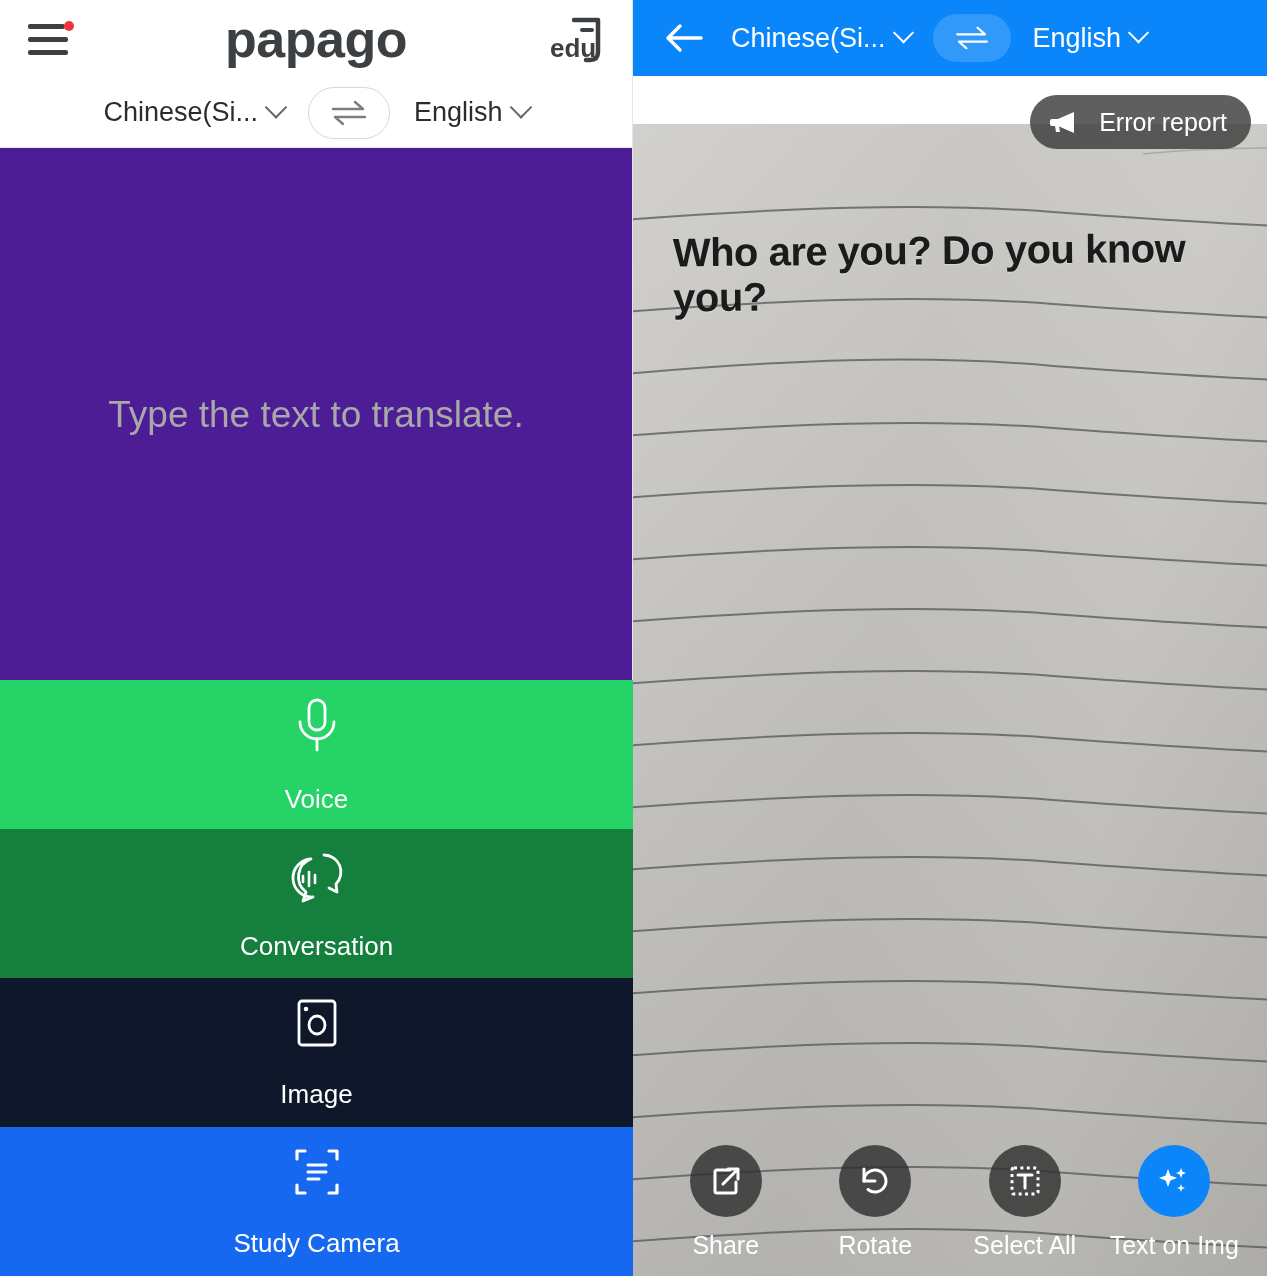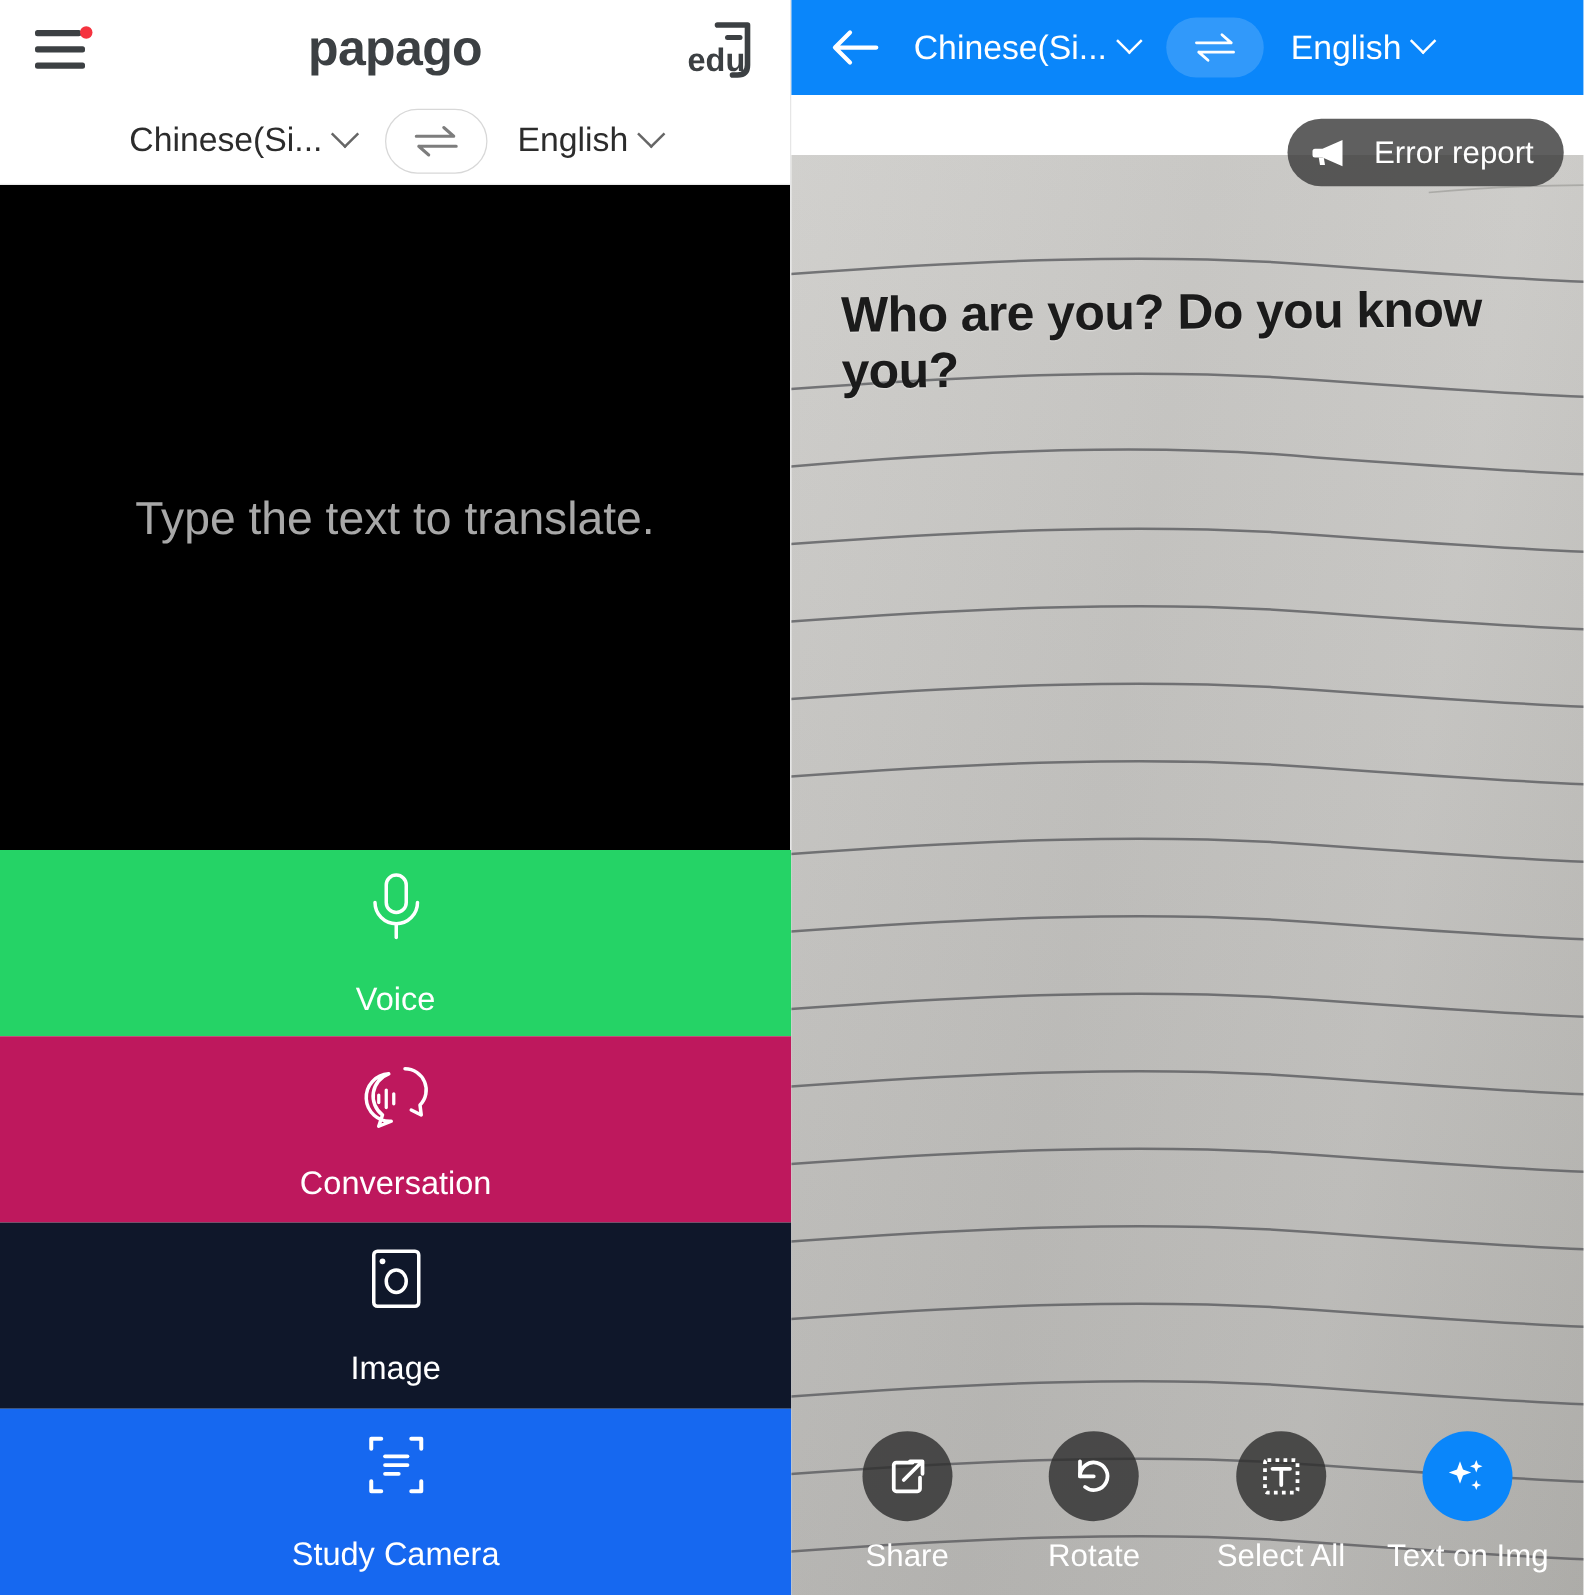--- a/index.html
+++ b/index.html
@@ -33,21 +33,21 @@
   }
   .hamburger .bar:nth-child(1) { top: 4px; width: 37px; }
   .hamburger .bar:nth-child(2) { top: 17px; }
   .hamburger .bar:nth-child(3) { top: 30px; }
   .hamburger .dot {
     position: absolute; left: 36px; top: 1px;
     width: 10px; height: 10px; border-radius: 50%;
     background: #f5333f;
   }
   .brand {
-    font-size: 40px; font-weight: bold; color: #3c4043;
+    font-size: 52px; font-weight: bold; color: #3c4043;
     letter-spacing: -0.5px;
   }
   .edu-logo {
     position: absolute; right: 28px; top: 12px;
     width: 56px; height: 54px;
   }
   .edu-logo svg { display: block; }
 
   .lang-row {
     height: 70px; flex-shrink: 0;
@@ -69,21 +69,21 @@
   .swap-pill {
     width: 82px; height: 52px; border-radius: 26px;
     border: 1.5px solid #d8d8d8; background: #fff;
     display: flex; align-items: center; justify-content: center;
     margin: 0 24px; cursor: pointer; flex-shrink: 0;
   }
   .swap-pill svg { display: block; }
 
   .compose-area {
     flex: 1; display: flex; align-items: flex-start; justify-content: center;
-    padding-top: 246px; background: #000000; cursor: text;
+    padding-top: 246px; background: #4c1d95; cursor: text;
   }
   .compose-placeholder {
     font-size: 37px; color: #a8a8a8; font-weight: 300;
   }
 
   .tiles { flex-shrink: 0; }
   .tile {
     height: 149px; width: 633px;
     display: flex; flex-direction: column;
     align-items: center; justify-content: center;
@@ -221,21 +221,21 @@
 
       <div class="tile" style="background:#25d366">
         <svg class="tile-icon" width="58" height="62" viewBox="0 0 58 62">
           <rect x="21" y="6" width="16" height="30" rx="8" fill="none" stroke="#fff" stroke-width="2.8"></rect>
           <path d="M12 28 a17 17 0 0 0 34 0" fill="none" stroke="#fff" stroke-width="2.8" stroke-linecap="round"></path>
           <line x1="29" y1="45" x2="29" y2="56" stroke="#fff" stroke-width="2.8" stroke-linecap="round"></line>
         </svg>
         <div class="tile-label">Voice</div>
       </div>
 
-      <div class="tile" style="background:#be185d">
+      <div class="tile" style="background:#15803d">
         <svg class="tile-icon" width="66" height="58" viewBox="0 0 66 58">
           <path d="M40 10 a17 17 0 0 1 12 29 l1 8 -8 -4" fill="none" stroke="#fff" stroke-width="2.8" stroke-linecap="round" stroke-linejoin="round"></path>
           <path d="M27 14 a19 19 0 1 0 2 38 l-10 4 3 -9 a19 19 0 0 1 5 -33 z" fill="none" stroke="#fff" stroke-width="2.8" stroke-linejoin="round"></path>
           <line x1="19" y1="31" x2="19" y2="37" stroke="#fff" stroke-width="2.6" stroke-linecap="round"></line>
           <line x1="25" y1="27" x2="25" y2="41" stroke="#fff" stroke-width="2.6" stroke-linecap="round"></line>
           <line x1="31" y1="30" x2="31" y2="38" stroke="#fff" stroke-width="2.6" stroke-linecap="round"></line>
         </svg>
         <div class="tile-label">Conversation</div>
       </div>
 

